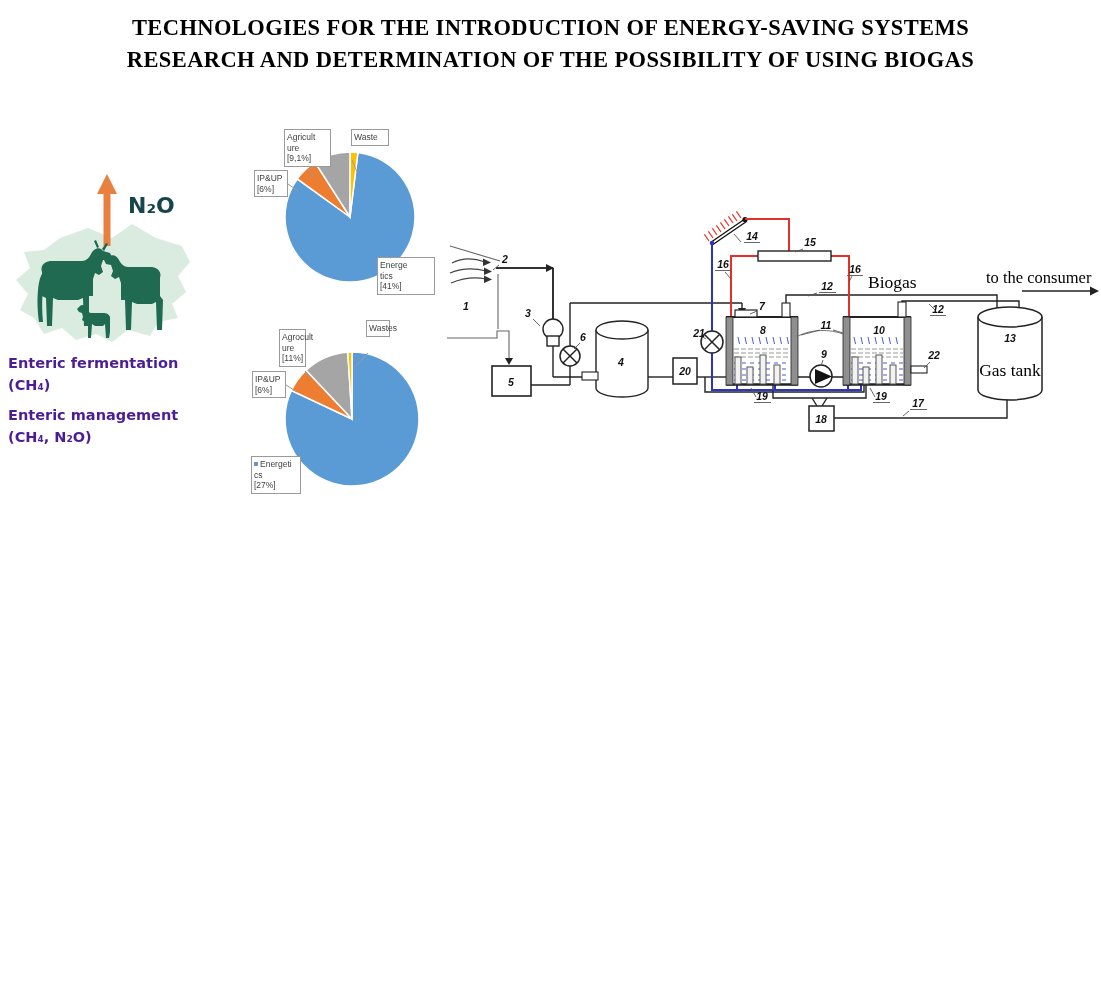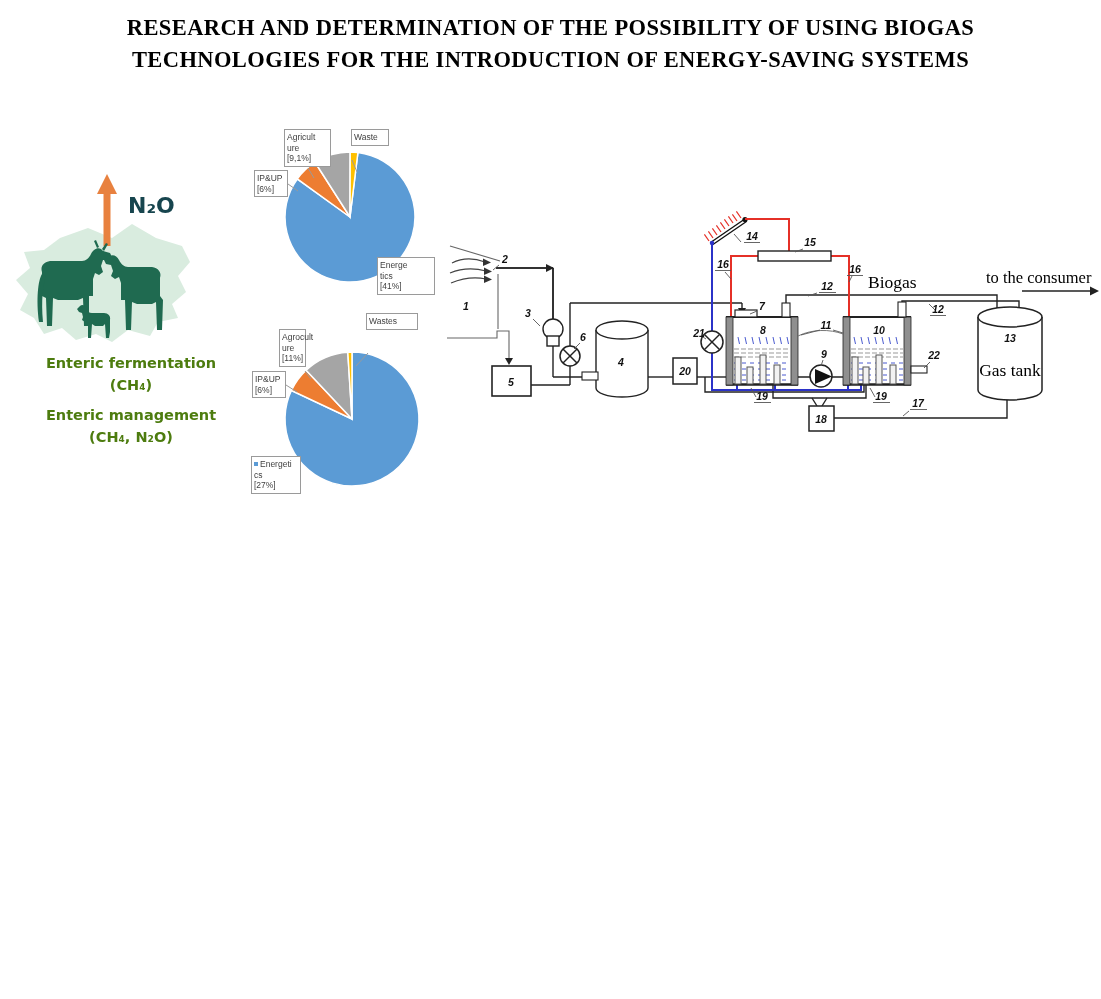--- a/index.html
+++ b/index.html
@@ -6,23 +6,23 @@
   body{width:1101px;height:999px;position:relative;overflow:hidden;
        font-family:"Liberation Sans",sans-serif;}
   .page{position:absolute;inset:0;}
 
   
   .title{position:absolute;left:0;top:12px;width:1101px;text-align:center;
          font-family:"Liberation Serif",serif;font-weight:bold;color:#000;
          font-size:22.5px;line-height:32px;letter-spacing:.4px;}
 
   
-  .captions{position:absolute;left:8px;top:352px;width:190px;text-align:center;
-            font-family:"DejaVu Sans",sans-serif;font-weight:600;color:#4d7c0f;
-            font-size:14.5px;line-height:22px;margin-left:28px;}
+  .captions{position:absolute;left:8px;top:352px;width:190px;text-align:left;
+            font-family:"DejaVu Sans",sans-serif;font-weight:600;color:#4c1d95;
+            font-size:14.5px;line-height:22px;}
   .captions .gap{height:8px;}
 
   
   .callout{position:absolute;background:#fff;border:1px solid #9a9a9a;
            color:#3f3f3f;font-size:8.5px;line-height:10.5px;
            padding:2px 2px;box-sizing:border-box;z-index:5;}
   .callout .dot{display:inline-block;width:4px;height:4px;margin-right:2px;
                 vertical-align:1px;}
 
   
@@ -30,22 +30,22 @@
        font-weight:700;fill:#111;}
   .dia-serif{font-family:"Liberation Serif",serif;font-size:17.5px;fill:#000;}
   svg{position:absolute;overflow:visible;}
 </style>
 </head>
 <body>
 
 <div class="page">
 
   <div class="title">
+    <div>TECHNOLOGIES FOR THE INTRODUCTION OF ENERGY-SAVING SYSTEMS</div>
     <div>RESEARCH AND DETERMINATION OF THE POSSIBILITY OF USING BIOGAS</div>
-    <div>TECHNOLOGIES FOR THE INTRODUCTION OF ENERGY-SAVING SYSTEMS</div>
   </div>
 
   <svg style="left:10px;top:160px" width="200" height="195" viewBox="10 160 200 195">
     <path fill="#D9ECDF" d="M60,238 L88,228 L112,238 L132,224 L156,238 L182,246 L190,262 L178,276 L186,292
          L172,304 L178,318 L158,322 L150,336 L128,330 L112,342 L96,334 L76,340 L62,328
          L44,334 L34,318 L20,310 L28,294 L16,280 L30,268 L24,252 L44,250 Z"></path>
     <g>
       <line x1="107" y1="246" x2="107" y2="192" stroke="#E8813F" stroke-width="7"></line>
       <polygon points="97,194 117,194 107,174" fill="#E8813F"></polygon>
     </g>
@@ -124,21 +124,21 @@
       <line x1="96" y1="14" x2="84" y2="27"></line>
       <line x1="33" y1="32" x2="39" y2="40"></line>
       <line x1="14" y1="46" x2="25" y2="53"></line>
     </g>
   </svg>
   <div class="callout" style="left:279px;top:329px;width:27px">
     <div>Agrocult</div>
     <div>ure</div>
     <div>[11%]</div>
   </div>
-  <div class="callout" style="left:366px;top:313px;width:52px">
+  <div class="callout" style="left:366px;top:320px;width:24px">
     <div>Wastes</div>
     <div></div>
   </div>
   <div class="callout" style="left:252px;top:371px;width:34px">
     <div>IP&amp;UP</div>
     <div>[6%]</div>
   </div>
   <div class="callout" style="left:251px;top:456px;width:50px">
     <div><span class="dot" id="legendDot" style="background: rgb(91, 155, 213);"></span><span>Energeti</span></div>
     <div>cs</div>

